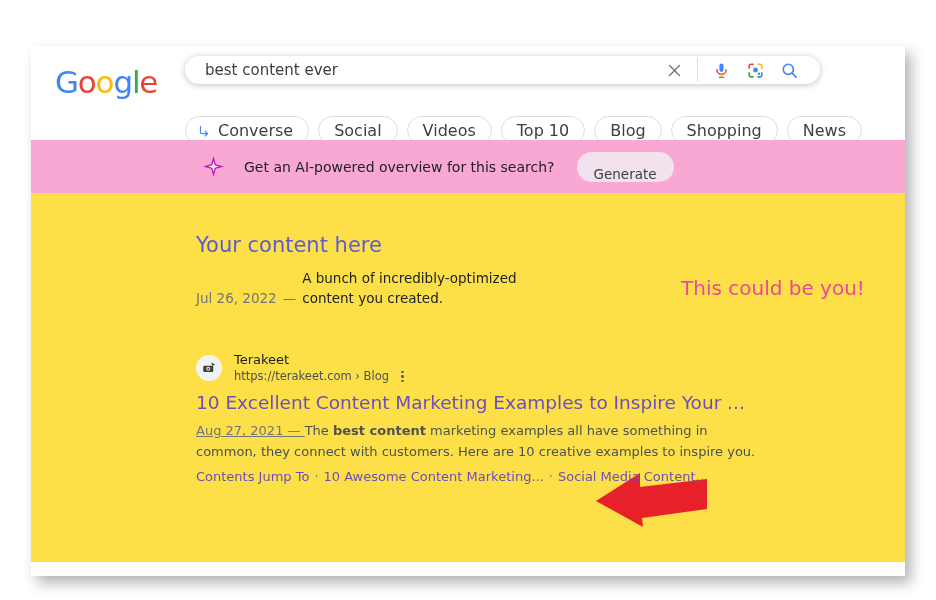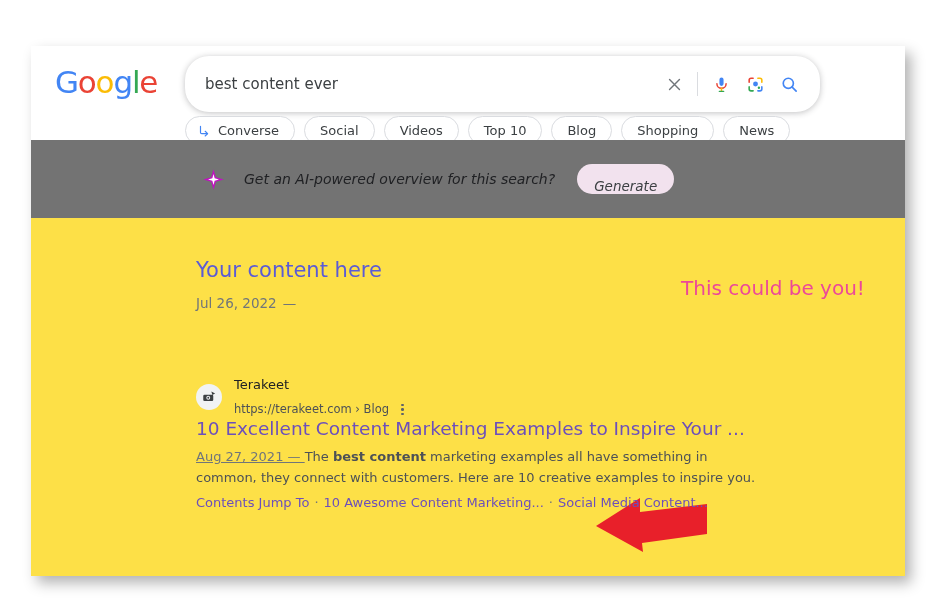--- a/index.html
+++ b/index.html
@@ -47,21 +47,21 @@
   .gl-b { color: #4285f4; }
   .gl-r { color: #ea4335; }
   .gl-y { color: #fbbc05; }
   .gl-g { color: #34a853; }
 
   #search-box {
     position: absolute;
     left: 154px;
     top: 10px;
     width: 635px;
-    height: 56px;
+    height: 28px;
     border-radius: 24px;
     background: #ffffff;
     box-shadow: 0 1px 6px rgba(32,33,36,0.28);
     display: flex;
     align-items: center;
   }
   #search-input-text {
     flex: 1;
     padding-left: 20px;
     font-size: 15px;
@@ -96,41 +96,40 @@
     gap: 9px;
     align-items: center;
   }
   .chip {
     height: 27px;
     border: 1px solid #dadce0;
     border-radius: 16px;
     display: flex;
     align-items: center;
     padding: 0 15px;
-    font-size: 13px;
+    font-size: 16px;
     color: #3c4043;
     background: #fff;
     white-space: nowrap;
     font-family: "DejaVu Sans", sans-serif;
   }
   .chip.has-icon { padding-left: 11px; }
   .chip-icon {
     margin-right: 7px;
     display: flex;
     align-items: center;
   }
 
   
   #ai-banner {
     position: relative;
-    height: 78px;
-    background: #737373;
-    display: flex;
-    align-items: center;
-    font-style: italic;
+    height: 53px;
+    background: #f9a8d4;
+    display: flex;
+    align-items: center;
   }
   #ai-sparkle-icon {
     margin-left: 171px;
     display: flex;
     align-items: center;
   }
   #ai-banner-text {
     margin-left: 19px;
     font-size: 14px;
     color: #202124;
@@ -232,21 +231,20 @@
     display: flex;
     align-items: center;
     justify-content: center;
     flex: 0 0 auto;
   }
   #site-meta {
     margin-left: 12px;
     display: flex;
     flex-direction: column;
     justify-content: center;
-    gap: 8px;
   }
   #site-name {
     font-size: 13px;
     color: #202124;
     font-family: "DejaVu Sans", sans-serif;
     line-height: 1.35;
   }
   #site-url-row {
     display: flex;
     align-items: center;
@@ -265,21 +263,21 @@
     gap: 2px;
     padding: 2px 3px;
   }
   .menu-dot {
     width: 2.5px;
     height: 2.5px;
     border-radius: 50%;
     background: #5f6368;
   }
   #organic-title {
-    margin-top: 0;
+    margin-top: 7px;
     font-size: 18.5px;
     color: #6c4fbb;
     font-family: "DejaVu Sans", sans-serif;
     line-height: 1.3;
     white-space: nowrap;
   }
   #organic-snippet {
     margin-top: 6px;
     font-size: 13px;
     color: #4d5156;
@@ -396,20 +394,21 @@
     </div>
   </div>
 
   <div id="results-area">
 
     <div id="user-result">
       <div id="user-result-title">Your content here</div>
       <div id="user-result-body">
         <span id="user-result-date">Jul 26, 2022</span>
         <span id="user-result-dash">—</span>
+        <span id="user-result-snippet">A bunch of incredibly-optimized content you created.</span>
       </div>
     </div>
 
     <div id="annotation-arrow">
       <svg width="118" height="62" viewBox="0 0 118 62">
         <path d="M3 36 L47 8 L47 22 L114 14 L114 44 L49 53 L50 62 Z" fill="#e8202a"></path>
       </svg>
     </div>
 
     <div id="organic-result">

